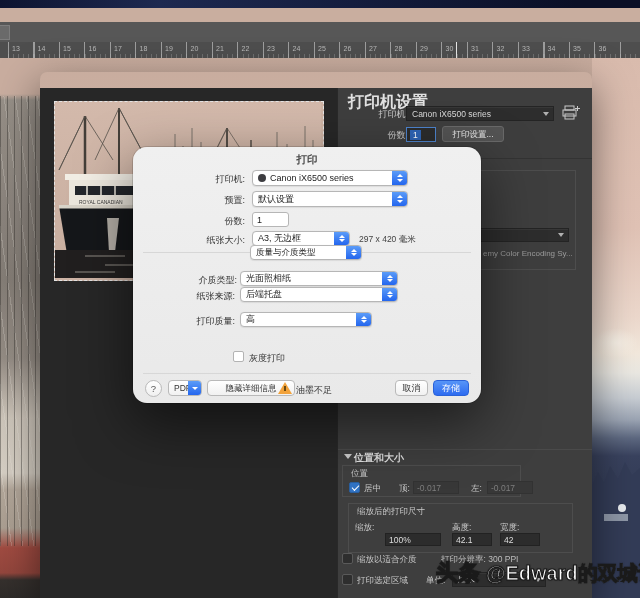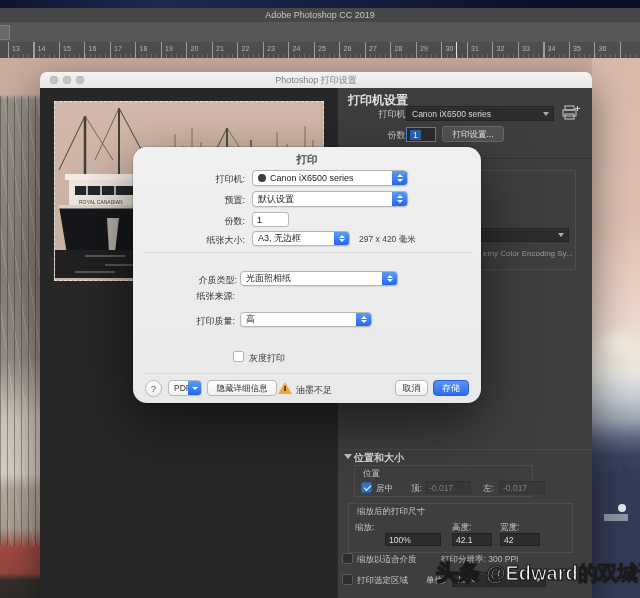--- a/index.html
+++ b/index.html
@@ -36,21 +36,21 @@
   
   .ps-window{left:40px;top:72px;width:552px;height:526px;border-radius:7px 7px 0 0;box-shadow:0 14px 40px rgba(0,0,0,.5);overflow:hidden;}
   .ps-titlebar{left:0;top:0;width:552px;height:16px;background:linear-gradient(#f4f4f4,#e5e5e5);border-bottom:1px solid #c8c8c8;}
   .tl{position:absolute;top:4px;width:8px;height:8px;border-radius:50%;background:#c4c4c4;box-shadow:inset 0 0 0 .5px #adadad;}
   .ps-title{left:0;top:0;width:552px;height:16px;text-align:center;font-size:9px;line-height:16px;color:#818181;}
   .preview-pane{left:0;top:16px;width:297px;height:510px;background:#272727;}
   .dims{left:0;top:3px;width:297px;text-align:center;font-size:7.5px;color:#ededed;letter-spacing:.2px;}
   .preview-img{left:14px;top:13px;width:268px;height:178px;border:1px dashed #e4e4e4;background:#cdb3a5;}
 
   .settings-pane{left:297px;top:16px;width:255px;height:510px;background:#3e3e3e;border-left:1px solid #292929;box-sizing:border-box;color:#cccccc;}
-  .sp-heading{left:10px;top:4px;font-size:12px;font-weight:bold;color:#e2e2e2;}
+  .sp-heading{left:10px;top:4px;font-size:16px;font-weight:bold;color:#e2e2e2;}
   .sp-lbl{position:absolute;width:70px;text-align:right;font-size:9px;color:#c9c9c9;white-space:nowrap;}
   .ddd{position:absolute;background:#2d2d2d;border:1px solid #242424;box-shadow:inset 0 1px 0 rgba(255,255,255,.05);color:#d9d9d9;font-size:8.5px;display:flex;align-items:center;padding-left:5px;box-sizing:border-box;}
   .caret-dn{position:absolute;right:4px;top:50%;margin-top:-2px;width:0;height:0;border-left:3px solid transparent;border-right:3px solid transparent;border-top:4px solid #b0b0b0;}
   .din{position:absolute;background:#2c2c2c;border:1px solid #222;color:#ddd;font-size:8.5px;display:flex;align-items:center;padding-left:3px;box-sizing:border-box;}
   .din.focus{border-color:#4d83cc;}
   .din .sel{background:#2e64b5;color:#fff;padding:0 3px;}
   .din.disabled{background:#383838;border-color:#323232;color:#7d7d7d;}
   .sp-btn{position:absolute;background:#535353;border:1px solid #696969;border-radius:3px;color:#e8e8e8;font-size:8.5px;text-align:center;box-sizing:border-box;}
   .sp-div{position:absolute;left:0;width:255px;height:1px;background:#333;}
   .gbox{position:absolute;border:1px solid #4d4d4d;box-sizing:border-box;}
@@ -86,23 +86,20 @@
   .watermark{left:436px;top:558px;display:flex;gap:6px;align-items:baseline;white-space:nowrap;}
   .wm-badge{font-size:22px;font-weight:800;color:#fff;-webkit-text-stroke:1.4px #1a1a1a;text-shadow:0 0 2px rgba(0,0,0,.6);}
   .wm-handle{font-size:20px;font-weight:700;color:#fff;-webkit-text-stroke:1.2px #1a1a1a;text-shadow:0 0 2px rgba(0,0,0,.6);}
 </style>
 </head>
 <body>
 
 <div class="screen">
 
   <div class="abs strip-top"></div>
-  <div class="abs app-titlebar">
-    <span>Adobe Photoshop CC 2019</span>
-  </div>
   <div class="abs options-bar">
     <div class="abs tool-fragment"></div>
   </div>
   <div class="abs ruler">
     <div class="abs ruler-cursor"></div>
   <span class="ruler-num" style="left: 12px;">13</span>
       <span class="ruler-num" style="left: 37.5px;">14</span>
       <span class="ruler-num" style="left: 63px;">15</span>
       <span class="ruler-num" style="left: 88.5px;">16</span>
       <span class="ruler-num" style="left: 114px;">17</span>
@@ -135,26 +132,20 @@
       <div class="abs cloud-blob"></div>
       <svg class="abs" style="left:0;top:388px;" width="48" height="152" viewBox="0 0 48 152">
         <path d="M0 40 L6 26 L12 37 L18 20 L26 33 L33 16 L40 29 L48 22 L48 152 L0 152 Z" fill="#333c57"></path>
         <rect x="12" y="68" width="24" height="7" fill="#aeb6c2" opacity="0.75"></rect>
         <circle cx="30" cy="62" r="4" fill="#e8ebee"></circle>
       </svg>
     </div>
   </div>
 
   <div class="abs ps-window">
-    <div class="abs ps-titlebar">
-      <span class="tl" style="left:10px"></span>
-      <span class="tl" style="left:23px"></span>
-      <span class="tl" style="left:36px"></span>
-      <div class="abs ps-title">Photoshop 打印设置</div>
-    </div>
 
     <div class="abs preview-pane">
       <div class="abs preview-img">
         <svg width="266" height="176" viewBox="0 0 266 176">
           <defs>
             <linearGradient id="sky" x1="0" y1="0" x2="0" y2="1">
               <stop offset="0" stop-color="#d3b9ab"></stop>
                 <stop offset="1" stop-color="#c7ad9e"></stop>
             </linearGradient>
           </defs>
@@ -240,21 +231,21 @@
         <div class="ddd" style="left:64px;top:57px;width:158px;height:14px">
           <span class="caret-dn"></span>
         </div>
         <div class="glbl" style="left:136px;top:78px;color:#9b9b9b;font-size:8px">emy Color Encoding Sy...</div>
       </div>
 
       <div class="sp-div" style="top:361px;background:#4a4a4a"></div>
       <span class="disc" style="left:6px;top:366px"></span>
       <div class="glbl" style="left:16px;top:363px;font-size:10px;font-weight:600;color:#dcdcdc">位置和大小</div>
 
-      <div class="gbox" style="left:16px;top:377px;width:179px;height:32px">
+      <div class="gbox" style="left:4px;top:377px;width:179px;height:32px">
         <div class="glbl" style="left:8px;top:2px">位置</div>
         <div class="cb on" style="left:6px;top:16px">
             <span class="checkmark"></span>
           </div>
         <div class="glbl" style="left:21px;top:17px">居中</div>
         <div class="glbl" style="left:56px;top:17px">顶:</div>
         <div class="din disabled" style="left:70px;top:15px;width:46px;height:13px">-0.017</div>
         <div class="glbl" style="left:128px;top:17px">左:</div>
         <div class="din disabled" style="left:144px;top:15px;width:46px;height:13px">-0.017</div>
       </div>
@@ -312,31 +303,45 @@
     <div class="ddl" style="left:119px;top:84px;width:98px;height:15px">
       <span>A3, 无边框</span>
       <span class="stepper">
           <span class="tu"></span>
           <span class="td"></span>
         </span>
     </div>
     <div class="pd-dims" style="left:226px;top:87px">297 x 420 毫米</div>
 
     <div class="pd-hr" style="top:105px"></div>
+    <div class="ddl" style="left:117px;top:98px;width:112px;height:15px;font-size:8.5px">
+      <span>质量与介质类型</span>
+      <span class="stepper">
+          <span class="tu"></span>
+          <span class="td"></span>
+        </span>
+    </div>
 
     <div class="pd-lbl n" style="left:2px;top:127px">介质类型:</div>
     <div class="ddl" style="left:107px;top:124px;width:158px;height:15px">
       <span>光面照相纸</span>
       <span class="stepper">
           <span class="tu"></span>
           <span class="td"></span>
         </span>
     </div>
 
     <div class="pd-lbl n" style="left:0;top:143px">纸张来源:</div>
+    <div class="ddl" style="left:107px;top:140px;width:158px;height:15px">
+      <span>后端托盘</span>
+      <span class="stepper">
+          <span class="tu"></span>
+          <span class="td"></span>
+        </span>
+    </div>
 
     <div class="pd-lbl n" style="left:0;top:168px">打印质量:</div>
     <div class="ddl" style="left:107px;top:165px;width:132px;height:15px">
       <span>高</span>
       <span class="stepper">
           <span class="tu"></span>
           <span class="td"></span>
         </span>
     </div>
 
@@ -345,21 +350,21 @@
 
     <div class="pd-hr" style="top:226px"></div>
 
     <div class="pd-help" style="left:12px;top:233px">?</div>
     <div class="pd-btn" style="left:35px;top:233px;width:34px;height:16px;line-height:15px;text-align:left;padding-left:5px">
       <span>PDF</span>
       <span class="stepper" style="width:13px">
           <span class="td"></span>
         </span>
     </div>
-    <div class="pd-btn" style="left:74px;top:233px;width:70px;height:16px;line-height:15px">隐藏详细信息</div>
+    <div class="pd-btn" style="left:74px;top:233px;width:88px;height:16px;line-height:15px">隐藏详细信息</div>
     <div class="warn-tri" style="left:145px;top:235px">
         <span class="warn-bang"></span>
       </div>
     <div class="pd-cb-lbl" style="left:163px;top:237px">油墨不足</div>
     <div class="pd-btn" style="left:262px;top:233px;width:33px;height:16px;line-height:15px;font-size:9px">取消</div>
     <div class="pd-save" style="left:300px;top:233px;width:36px;height:16px;line-height:15px">存储</div>
   </div>
 
   <div class="abs watermark">
     <span class="wm-badge">头条</span>

